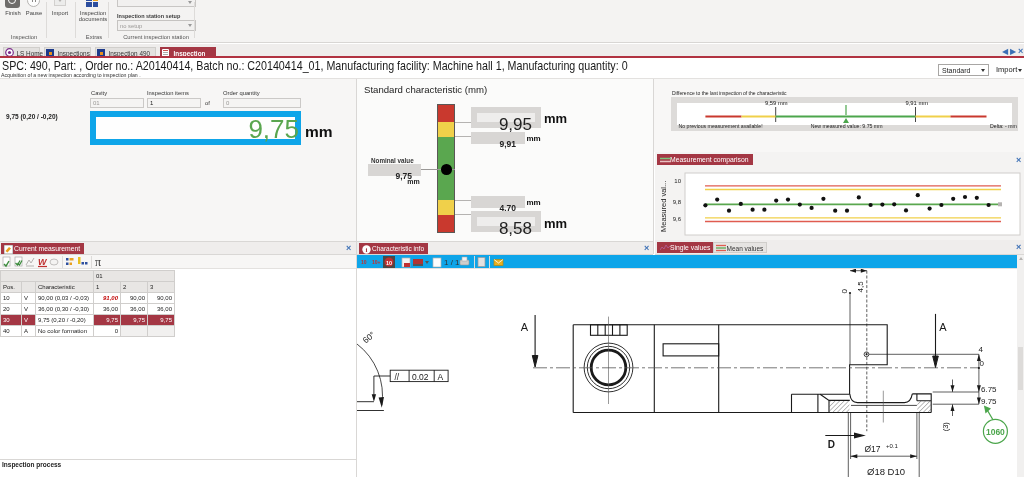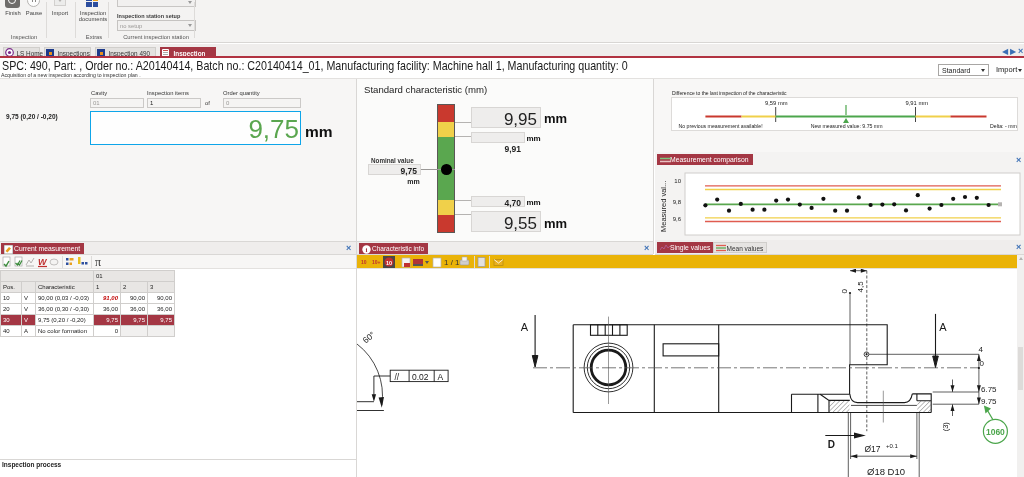--- a/index.html
+++ b/index.html
@@ -21,21 +21,21 @@
 .tab.active { background:#a43744; color:#fff; font-weight:bold; border-color:#a43744; }
 #redline { position:absolute; left:0; top:56px; width:1024px; height:2px; background:#b13241; }
 
 #hdr1 { position:absolute; left:2px; top:58.5px; font-size:10.7px; color:#1a1a1a; white-space:nowrap; transform:scaleY(1.13); transform-origin:top left; }
 #hdr2 { position:absolute; left:1px; top:72px; font-size:5.2px; color:#333; }
 
 .vdiv { position:absolute; width:1px; background:#d9d7d5; }
 .inpt { position:absolute; background:#f5f4f3; border:1px solid #cbc9c7;
   font-size:6px; color:#9a9896; padding:1px 0 0 2px; }
 .lbl6 { position:absolute; font-size:5.8px; color:#333; white-space:nowrap; }
-.box  { position:absolute; background:#fefefe; border:1px solid #0ea5e9; }
+.box  { position:absolute; background:#fefefe; border:6px solid #0ea5e9; }
 .redtab { position:absolute; background:#a43744; color:#fff; font-size:6.8px;
   padding:2px 4px 0 13px; height:11px; white-space:nowrap; }
 .graytab { position:absolute; background:#e6e4e2; color:#333; font-size:6.5px;
   border:1px solid #d0cecb; padding:2px 3px 0 12.5px; height:11px; white-space:nowrap; }
 .closex { position:absolute; color:#3b6fb5; font-size:9px; font-weight:bold; }
 </style>
 </head>
 <body>
 <div id="page">
 
@@ -146,34 +146,34 @@
 <div class="abs" style="left:455px;top:214px;width:16px;height:1px;background:#b5b3b1;"></div>
 <div class="abs" style="left:421px;top:169px;width:34px;height:1px;background:#9a9896;"></div>
 
 <div class="abs" style="left:441px;top:164.3px;width:10.6px;height:10.6px;background:#000;border-radius:50%;"></div>
 
 <div class="box" style="left:471px;top:107px;width:70px;height:21px;background:#eeedec;border-color:#d8d6d4;">
   <div class="abs" style="right:3px;top:2px;font-size:17px;color:#222;">9,95</div>
 </div>
 <div class="abs" style="left:544px;top:111px;font-size:13px;font-weight:bold;color:#111;">mm</div>
 <div class="box" style="left:471px;top:132px;width:54px;height:11px;background:#eeedec;border-color:#d8d6d4;">
-  <div class="abs" style="right:3px;top:11px;font-size:8.5px;font-weight:bold;color:#222;">9,91</div>
+  <div class="abs" style="right:3px;top:1px;font-size:8.5px;font-weight:bold;color:#222;">9,91</div>
 </div>
 <div class="abs" style="left:526.5px;top:133.5px;font-size:8px;font-weight:bold;color:#111;">mm</div>
 <div class="lbl6" style="left:371px;top:157px;font-weight:bold;font-size:6.3px;">Nominal value</div>
 <div class="box" style="left:368px;top:164px;width:53px;height:11px;background:#eeedec;border-color:#d8d6d4;">
   <div class="abs" style="right:3px;top:1px;font-size:8.5px;font-weight:bold;color:#222;">9,75</div>
 </div>
 <div class="abs" style="left:407.3px;top:178px;font-size:7px;font-weight:bold;color:#222;">mm</div>
 <div class="box" style="left:471px;top:196px;width:54px;height:11px;background:#eeedec;border-color:#d8d6d4;">
   <div class="abs" style="right:3px;top:1px;font-size:8.5px;font-weight:bold;color:#222;">4,70</div>
 </div>
 <div class="abs" style="left:526.5px;top:197.5px;font-size:8px;font-weight:bold;color:#111;">mm</div>
 <div class="box" style="left:471px;top:211px;width:70px;height:21px;background:#eeedec;border-color:#d8d6d4;">
-  <div class="abs" style="right:3px;top:2px;font-size:17px;color:#222;">9,55</div>
+  <div class="abs" style="right:3px;top:2px;font-size:17px;color:#222;">8,58</div>
 </div>
 <div class="abs" style="left:544px;top:215.5px;font-size:13px;font-weight:bold;color:#111;">mm</div>
 
 <div class="abs" style="left:672px;top:89.5px;font-size:5px;color:#222;">Difference to the last inspection of the characteristic</div>
 <div class="box" style="left:671px;top:97px;width:347px;height:34px;background:#fff;border-color:#dddbd9;"></div>
 <svg class="abs" style="left:671px;top:97px;" width="347" height="34" viewBox="0 0 347 34">
   <text x="94" y="8" font-size="5.8" fill="#222" font-family="Liberation Sans">9,59 mm</text>
   <text x="234.5" y="8" font-size="5.8" fill="#222" font-family="Liberation Sans">9,91 mm</text>
   <line x1="104.7" y1="10" x2="104.7" y2="25" stroke="#444" stroke-width="1"></line>
   <line x1="244.5" y1="10" x2="244.5" y2="25" stroke="#444" stroke-width="1"></line>
@@ -349,21 +349,21 @@
   <text x="3" y="63" fill="#222">40</text>
           <text x="24" y="63" fill="#222">A</text>
   <text x="38" y="63" fill="#222">No color formation</text>
   <text x="118" y="63" fill="#222" text-anchor="end">0</text>
   </g>
 </svg>
 </div>
 <div class="abs" style="left:0;top:459px;width:356px;height:1px;background:#d9d7d5;"></div>
 <div class="abs" style="left:2px;top:461px;font-size:6.5px;font-weight:bold;color:#222;">Inspection process</div>
 
-<div class="abs" style="left:357px;top:255px;width:667px;height:14px;background:#eab308;border-bottom:1px solid #e3e1df;">
+<div class="abs" style="left:357px;top:255px;width:667px;height:14px;background:#0ea5e9;border-bottom:1px solid #e3e1df;">
   <svg width="160" height="14" viewBox="0 0 160 14">
     <g font-family="Liberation Sans">
     <text x="4" y="9" font-size="5" font-weight="bold" fill="#c03030">10</text>
     <text x="15" y="9" font-size="5" font-weight="bold" fill="#c03030">10+</text>
     <rect x="26" y="1" width="12" height="12" fill="#4a4846"></rect>
     <circle cx="32" cy="7" r="4.5" fill="#c03030"></circle>
     <text x="32" y="9.5" font-size="5.5" font-weight="bold" fill="#fff" text-anchor="middle">10</text>
     <rect x="45" y="3" width="8" height="9" fill="#f4f3f2" stroke="#b5b3b1" stroke-width="0.7"></rect>
     <rect x="47" y="8" width="6" height="4" fill="#c03030"></rect>
     <rect x="56" y="4" width="10" height="7" fill="#b03434"></rect>

